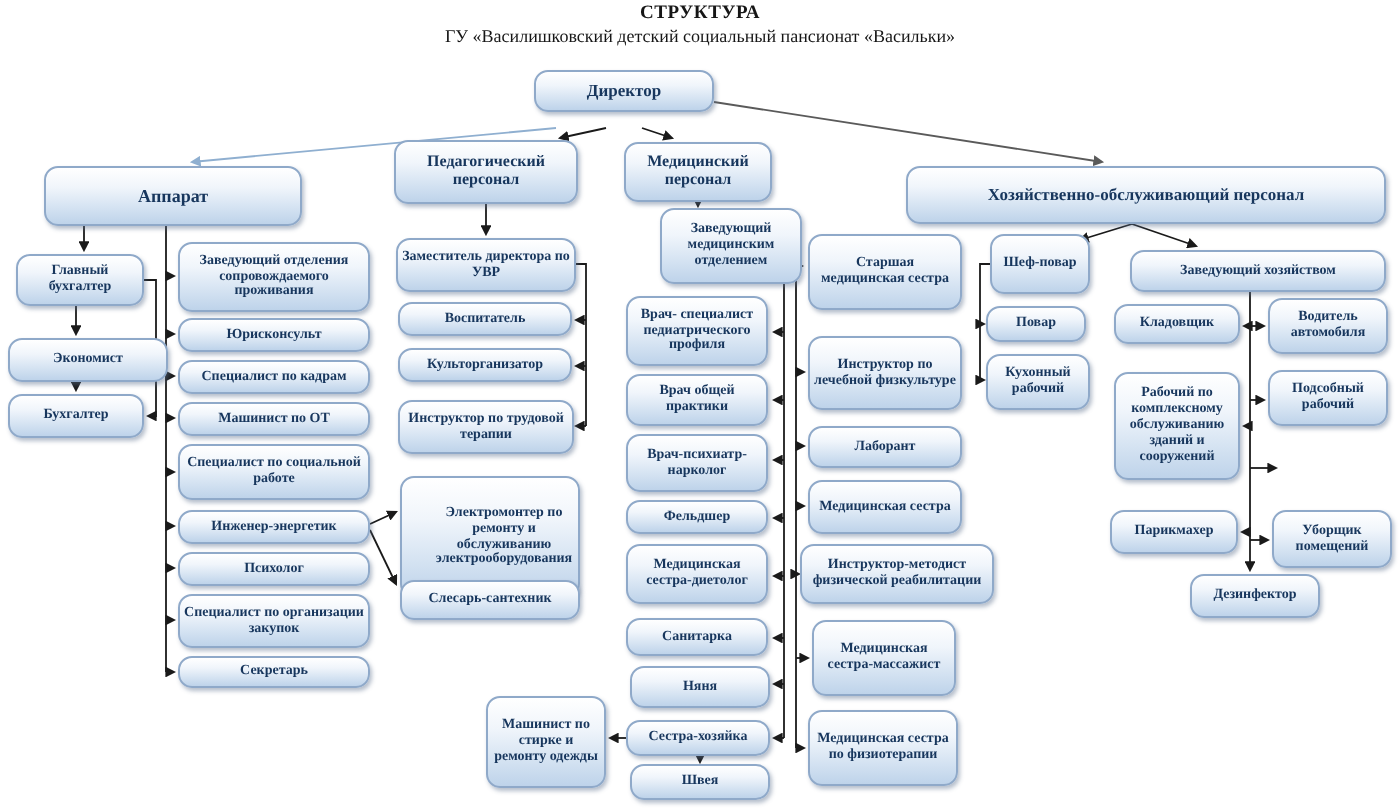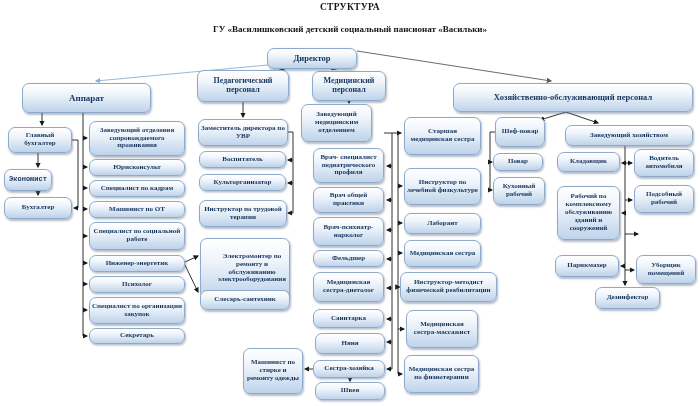--- a/index.html
+++ b/index.html
@@ -1,20 +1,20 @@
 <!DOCTYPE html>
 <html><head>
 <meta charset="utf-8">
 <style>
   html,body{margin:0;padding:0;}
   body{width:700px;height:406px;background:#ffffff;overflow:hidden;position:relative;
        font-family:"Liberation Serif",serif;}
   .titles{position:absolute;left:0;top:0;width:700px;text-align:center;}
   .title-1{font-size:9.5px;font-weight:bold;color:#161616;padding-top:2px;letter-spacing:.3px;}
-  .title-2{font-size:9px;font-weight:bold;color:#161616;margin-top:12px;}
+  .title-2{font-size:9px;font-weight:normal;color:#161616;margin-top:1px;}
   #canvas{position:absolute;left:0;top:0;width:700px;height:406px;}
   #canvas svg{position:absolute;left:0;top:0;}
   .node{position:absolute;display:flex;align-items:center;justify-content:center;
         text-align:center;font-family:"Liberation Serif",serif;font-weight:bold;
         color:#17365d;font-size:7px;line-height:1.12;padding:1px 2px;box-sizing:border-box;
         background:linear-gradient(180deg,#ffffff 0%,#f0f5fb 35%,#d5e3f2 70%,#bed3ea 100%);
         border:1px solid #8fa9c9;border-radius:7px;
         box-shadow:1px 1.5px 2px rgba(90,110,140,0.45);}
 </style>
 </head>
@@ -90,45 +90,45 @@
       <polyline points="566,112 598,123" fill="none" stroke="#1a1a1a" stroke-width="0.9" marker-end="url(#mk-dark)"></polyline>
       <polyline points="625,146 625,285" fill="none" stroke="#1a1a1a" stroke-width="0.9" marker-end="url(#mk-dark)"></polyline>
       <polyline points="625,163 622,163" fill="none" stroke="#1a1a1a" stroke-width="0.9" marker-end="url(#mk-dark)"></polyline>
       <polyline points="625,163 632,163" fill="none" stroke="#1a1a1a" stroke-width="0.9" marker-end="url(#mk-dark)"></polyline>
       <polyline points="625,213 622,213" fill="none" stroke="#1a1a1a" stroke-width="0.9" marker-end="url(#mk-dark)"></polyline>
       <polyline points="625,200 632,200" fill="none" stroke="#1a1a1a" stroke-width="0.9" marker-end="url(#mk-dark)"></polyline>
       <polyline points="625,234 638,234" fill="none" stroke="#1a1a1a" stroke-width="0.9" marker-end="url(#mk-dark)"></polyline>
       <polyline points="625,266 621,266" fill="none" stroke="#1a1a1a" stroke-width="0.9" marker-end="url(#mk-dark)"></polyline>
       <polyline points="625,270 634,270" fill="none" stroke="#1a1a1a" stroke-width="0.9" marker-end="url(#mk-dark)"></polyline>
     </svg>
-    <div class="node" style="left: 267px; top: 48px; width: 90px; height: 21px; font-size: 8.5px;">Директор</div>
+    <div class="node" style="left: 267px; top: 35px; width: 90px; height: 21px; font-size: 8.5px;">Директор</div>
     <div class="node" style="left: 22px; top: 83px; width: 129px; height: 30px; font-size: 9px;">Аппарат</div>
     <div class="node" style="left: 197px; top: 70px; width: 92px; height: 32px; font-size: 8px;">Педагогический персонал</div>
     <div class="node" style="left: 312px; top: 71px; width: 74px; height: 30px; font-size: 8px;">Медицинский персонал</div>
     <div class="node" style="left: 453px; top: 83px; width: 240px; height: 29px; font-size: 8.5px;">Хозяйственно-обслуживающий персонал</div>
     <div class="node" style="left: 8px; top: 127px; width: 64px; height: 26px;">Главный бухгалтер</div>
-    <div class="node" style="left: 4px; top: 169px; width: 48px; height: 22px; font-family: Liberation Mono, monospace;">Экономист</div>
+    <div class="node" style="left: 4px; top: 169px; width: 80px; height: 22px;">Экономист</div>
     <div class="node" style="left: 4px; top: 197px; width: 68px; height: 22px;">Бухгалтер</div>
     <div class="node" style="left: 89px; top: 121px; width: 96px; height: 35px;">Заведующий отделения сопровождаемого проживания</div>
     <div class="node" style="left: 89px; top: 159px; width: 96px; height: 17px;">Юрисконсульт</div>
     <div class="node" style="left: 89px; top: 180px; width: 96px; height: 17px;">Специалист по кадрам</div>
     <div class="node" style="left: 89px; top: 201px; width: 96px; height: 17px;">Машинист по ОТ</div>
     <div class="node" style="left: 89px; top: 222px; width: 96px; height: 28px;">Специалист по социальной работе</div>
     <div class="node" style="left: 89px; top: 255px; width: 96px; height: 17px;">Инженер-энергетик</div>
     <div class="node" style="left: 89px; top: 276px; width: 96px; height: 17px;">Психолог</div>
     <div class="node" style="left: 89px; top: 297px; width: 96px; height: 27px;">Специалист по организации закупок</div>
     <div class="node" style="left: 89px; top: 328px; width: 96px; height: 16px;">Секретарь</div>
     <div class="node" style="left: 198px; top: 119px; width: 90px; height: 27px;">Заместитель директора по УВР</div>
     <div class="node" style="left: 199px; top: 151px; width: 87px; height: 17px;">Воспитатель</div>
     <div class="node" style="left: 199px; top: 174px; width: 87px; height: 17px;">Культорганизатор</div>
     <div class="node" style="left: 199px; top: 200px; width: 88px; height: 27px;">Инструктор по трудовой терапии</div>
     <div class="node" style="left: 200px; top: 238px; width: 90px; height: 61px; padding-left: 16px;">Электромонтер по ремонту и обслуживанию электрооборудования</div>
     <div class="node" style="left: 200px; top: 290px; width: 90px; height: 20px;">Слесарь-сантехник</div>
     <div class="node" style="left: 243px; top: 348px; width: 60px; height: 46px;">Машинист по стирке и ремонту одежды</div>
-    <div class="node" style="left: 301px; top: 104px; width: 71px; height: 38px;">Заведующий медицинским отделением</div>
+    <div class="node" style="left: 330px; top: 104px; width: 71px; height: 38px;">Заведующий медицинским отделением</div>
     <div class="node" style="left: 313px; top: 148px; width: 71px; height: 35px;">Врач- специалист педиатрического профиля</div>
     <div class="node" style="left: 313px; top: 187px; width: 71px; height: 26px;">Врач общей практики</div>
     <div class="node" style="left: 313px; top: 217px; width: 71px; height: 29px;">Врач-психиатр-нарколог</div>
     <div class="node" style="left: 313px; top: 250px; width: 71px; height: 17px;">Фельдшер</div>
     <div class="node" style="left: 313px; top: 272px; width: 71px; height: 30px;">Медицинская сестра-диетолог</div>
     <div class="node" style="left: 313px; top: 309px; width: 71px; height: 19px;">Санитарка</div>
     <div class="node" style="left: 315px; top: 333px; width: 70px; height: 21px;">Няня</div>
     <div class="node" style="left: 313px; top: 360px; width: 72px; height: 18px;">Сестра-хозяйка</div>
     <div class="node" style="left: 315px; top: 382px; width: 70px; height: 18px;">Швея</div>
     <div class="node" style="left: 404px; top: 117px; width: 77px; height: 38px;">Старшая медицинская сестра</div>

